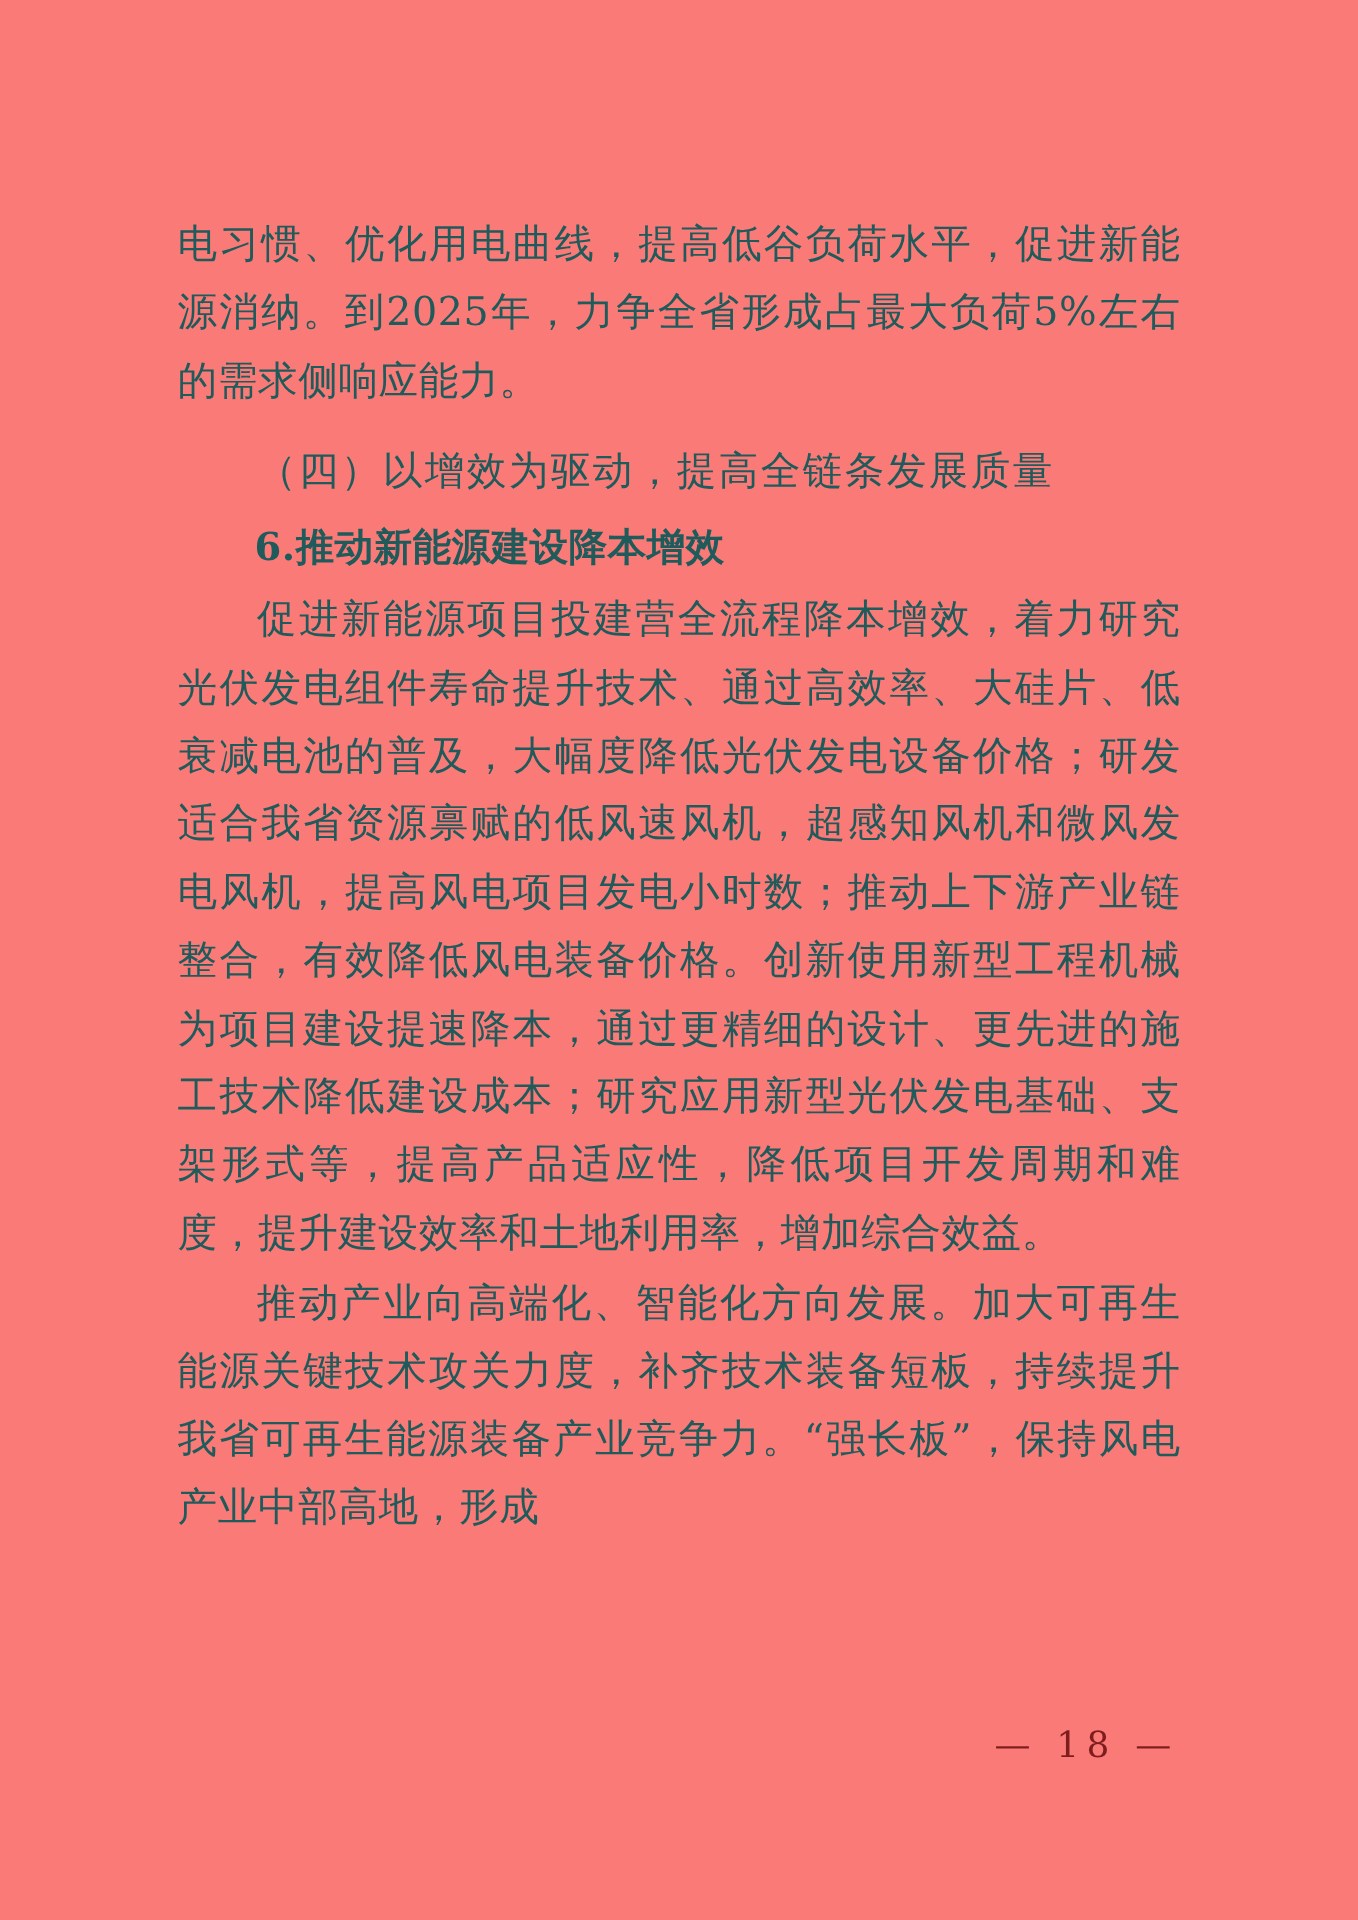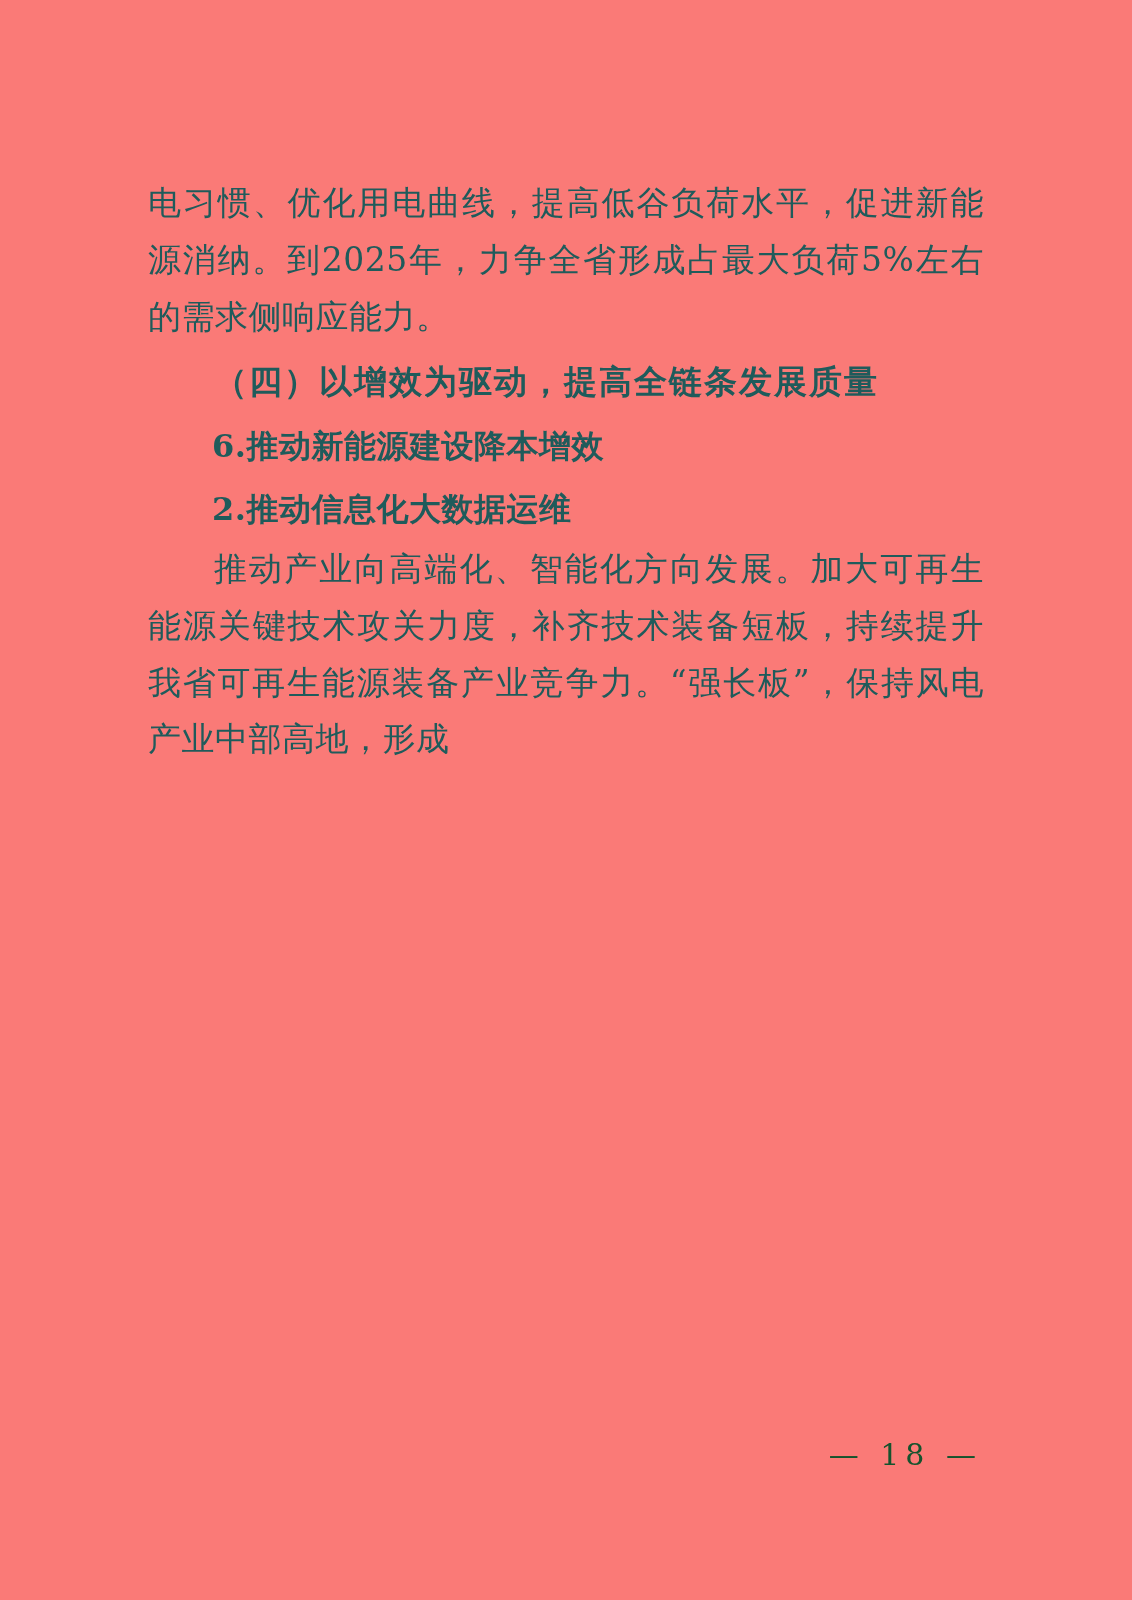--- a/index.html
+++ b/index.html
@@ -29,58 +29,58 @@
     letter-spacing: 0.5px;
   }
   p {
     margin: 0 0 2px 0;
   }
   .para {
     text-indent: 2em;
   }
   .heading-sec {
     text-indent: 2em;
-    font-weight: bold;
+    font-weight: normal;
     letter-spacing: 2px;
-    margin-top: 9px;
+    margin-top: 19px;
     margin-bottom: 6px;
   }
   .heading-num {
     text-indent: 2em;
     font-weight: bold;
     font-size: 32px;
     margin-top: 8px;
     margin-bottom: 4px;
   }
   .folio {
     position: absolute;
     right: 150px;
     bottom: 128px;
     font-size: 30px;
     letter-spacing: 6px;
-    color: #14532d;
+    color: #7f1d1d;
   }
   .continued {
     text-indent: 0;
   }
 </style>
 </head>
 <body>
 
 <div class="page">
   <div class="doc-body">
 
     <p class="para continued">电习惯、优化用电曲线，提高低谷负荷水平，促进新能源消纳。到2025年，力争全省形成占最大负荷5%左右的需求侧响应能力。</p>
 
     <p class="heading-sec">（四）以增效为驱动，提高全链条发展质量</p>
 
     <p class="heading-num">6.推动新能源建设降本增效</p>
 
+    <p class="para">促进新能源项目投建营全流程降本增效，着力研究光伏发电组件寿命提升技术、通过高效率、大硅片、低衰减电池的普及，大幅度降低光伏发电设备价格；研发适合我省资源禀赋的低风速风机，超感知风机和微风发电风机，提高风电项目发电小时数；推动上下游产业链整合，有效降低风电装备价格。创新使用新型工程机械为项目建设提速降本，通过更精细的设计、更先进的施工技术降低建设成本；研究应用新型光伏发电基础、支架形式等，提高产品适应性，降低项目开发周期和难度，提升建设效率和土地利用率，增加综合效益。</p>
 
-    <p class="heading-num">2.推动信息化大数据运维</p>
 
 
 
     <p class="para">推动产业向高端化、智能化方向发展。加大可再生能源关键技术攻关力度，补齐技术装备短板，持续提升我省可再生能源装备产业竞争力。“强长板”，保持风电产业中部高地，形成</p>
 
   </div>
 
   <div class="folio">— 18 —</div>
 </div>
 

